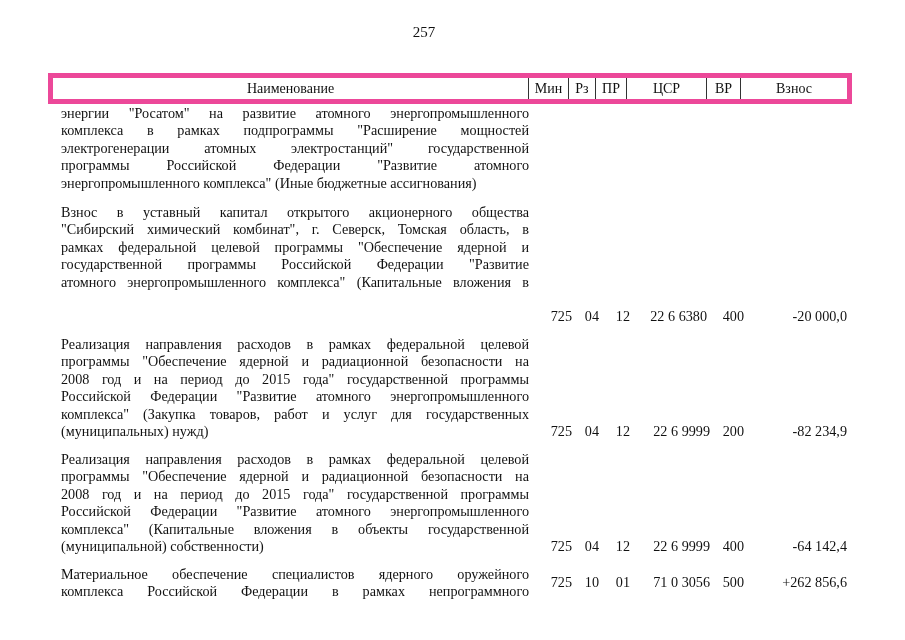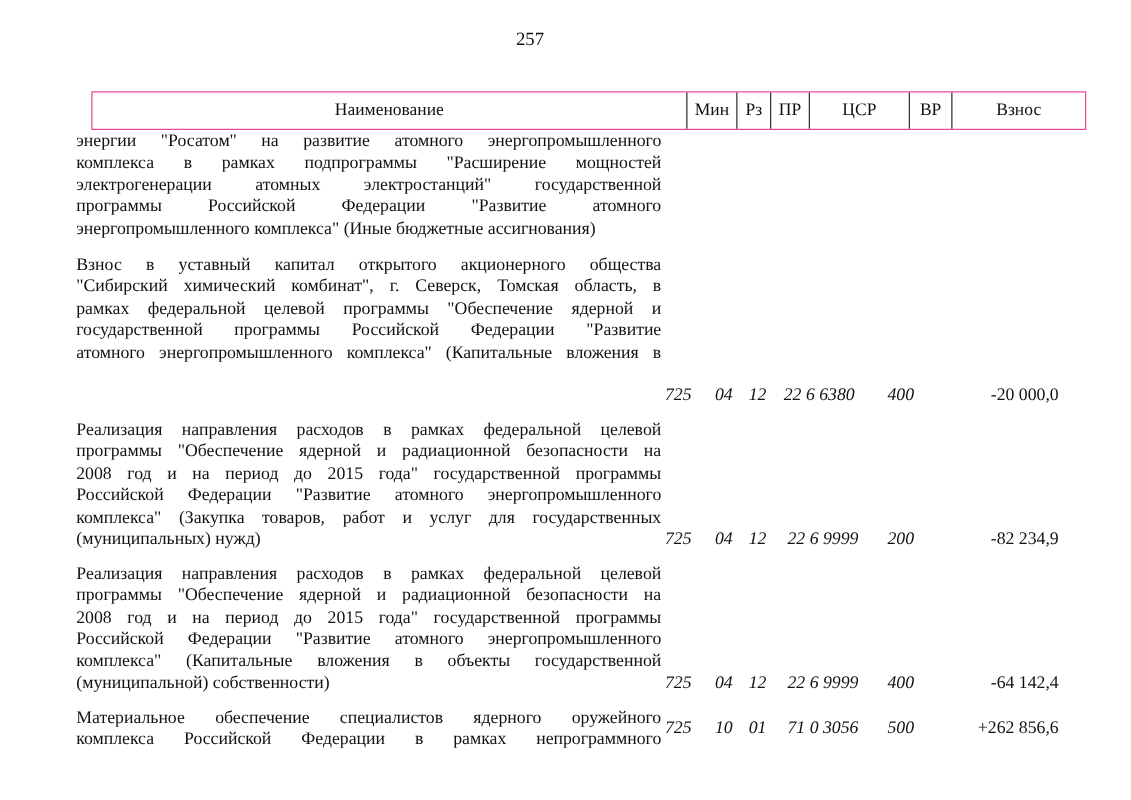--- a/index.html
+++ b/index.html
@@ -7,39 +7,39 @@
     width: 905px; height: 640px; position: relative; overflow: hidden;
     font-family: "Liberation Serif", "DejaVu Serif", serif;
     color: #111; font-size: 15px;
   }
   .page-num {
     position: absolute; top: 24px; left: 0; width: 764px; text-align: center;
     font-size: 15px;
     margin-left: 42px;
   }
   .hdr {
-    position: absolute; top: 73px; left: 73px; height: 31px;
-    border: 1px solid #ec4899; box-sizing: border-box;
+    position: absolute; top: 73px; left: 48px; height: 31px;
+    border: 5px solid #ec4899; box-sizing: border-box;
     display: flex;
   }
   .hdr .c {
     box-sizing: border-box; border-left: 1px solid #333;
     display: flex; align-items: center; justify-content: center;
     font-size: 14px; height: 100%;
   }
   .hdr .c:first-child { border-left: none; }
   .row { position: absolute; left: 57px; }
   .name {
     position: absolute; left: 4px; width: 468px;
     text-align: justify; text-align-last: justify;
     line-height: 17.4px; font-size: 14.2px;
   }
   .name .last { text-align-last: left; display: block; }
   .val { position: absolute; font-size: 14.2px; white-space: nowrap; }
-  .cen { text-align: left; font-style: italic; }
+  .cen { text-align: right; }
   .rt { text-align: right; }
 </style>
 </head>
 <body>
 
 <div class="page-num">257</div>
 
 <div class="hdr">
   <div class="c" style="width:475px">Наименование</div>
   <div class="c" style="width:40px">Мин</div>

